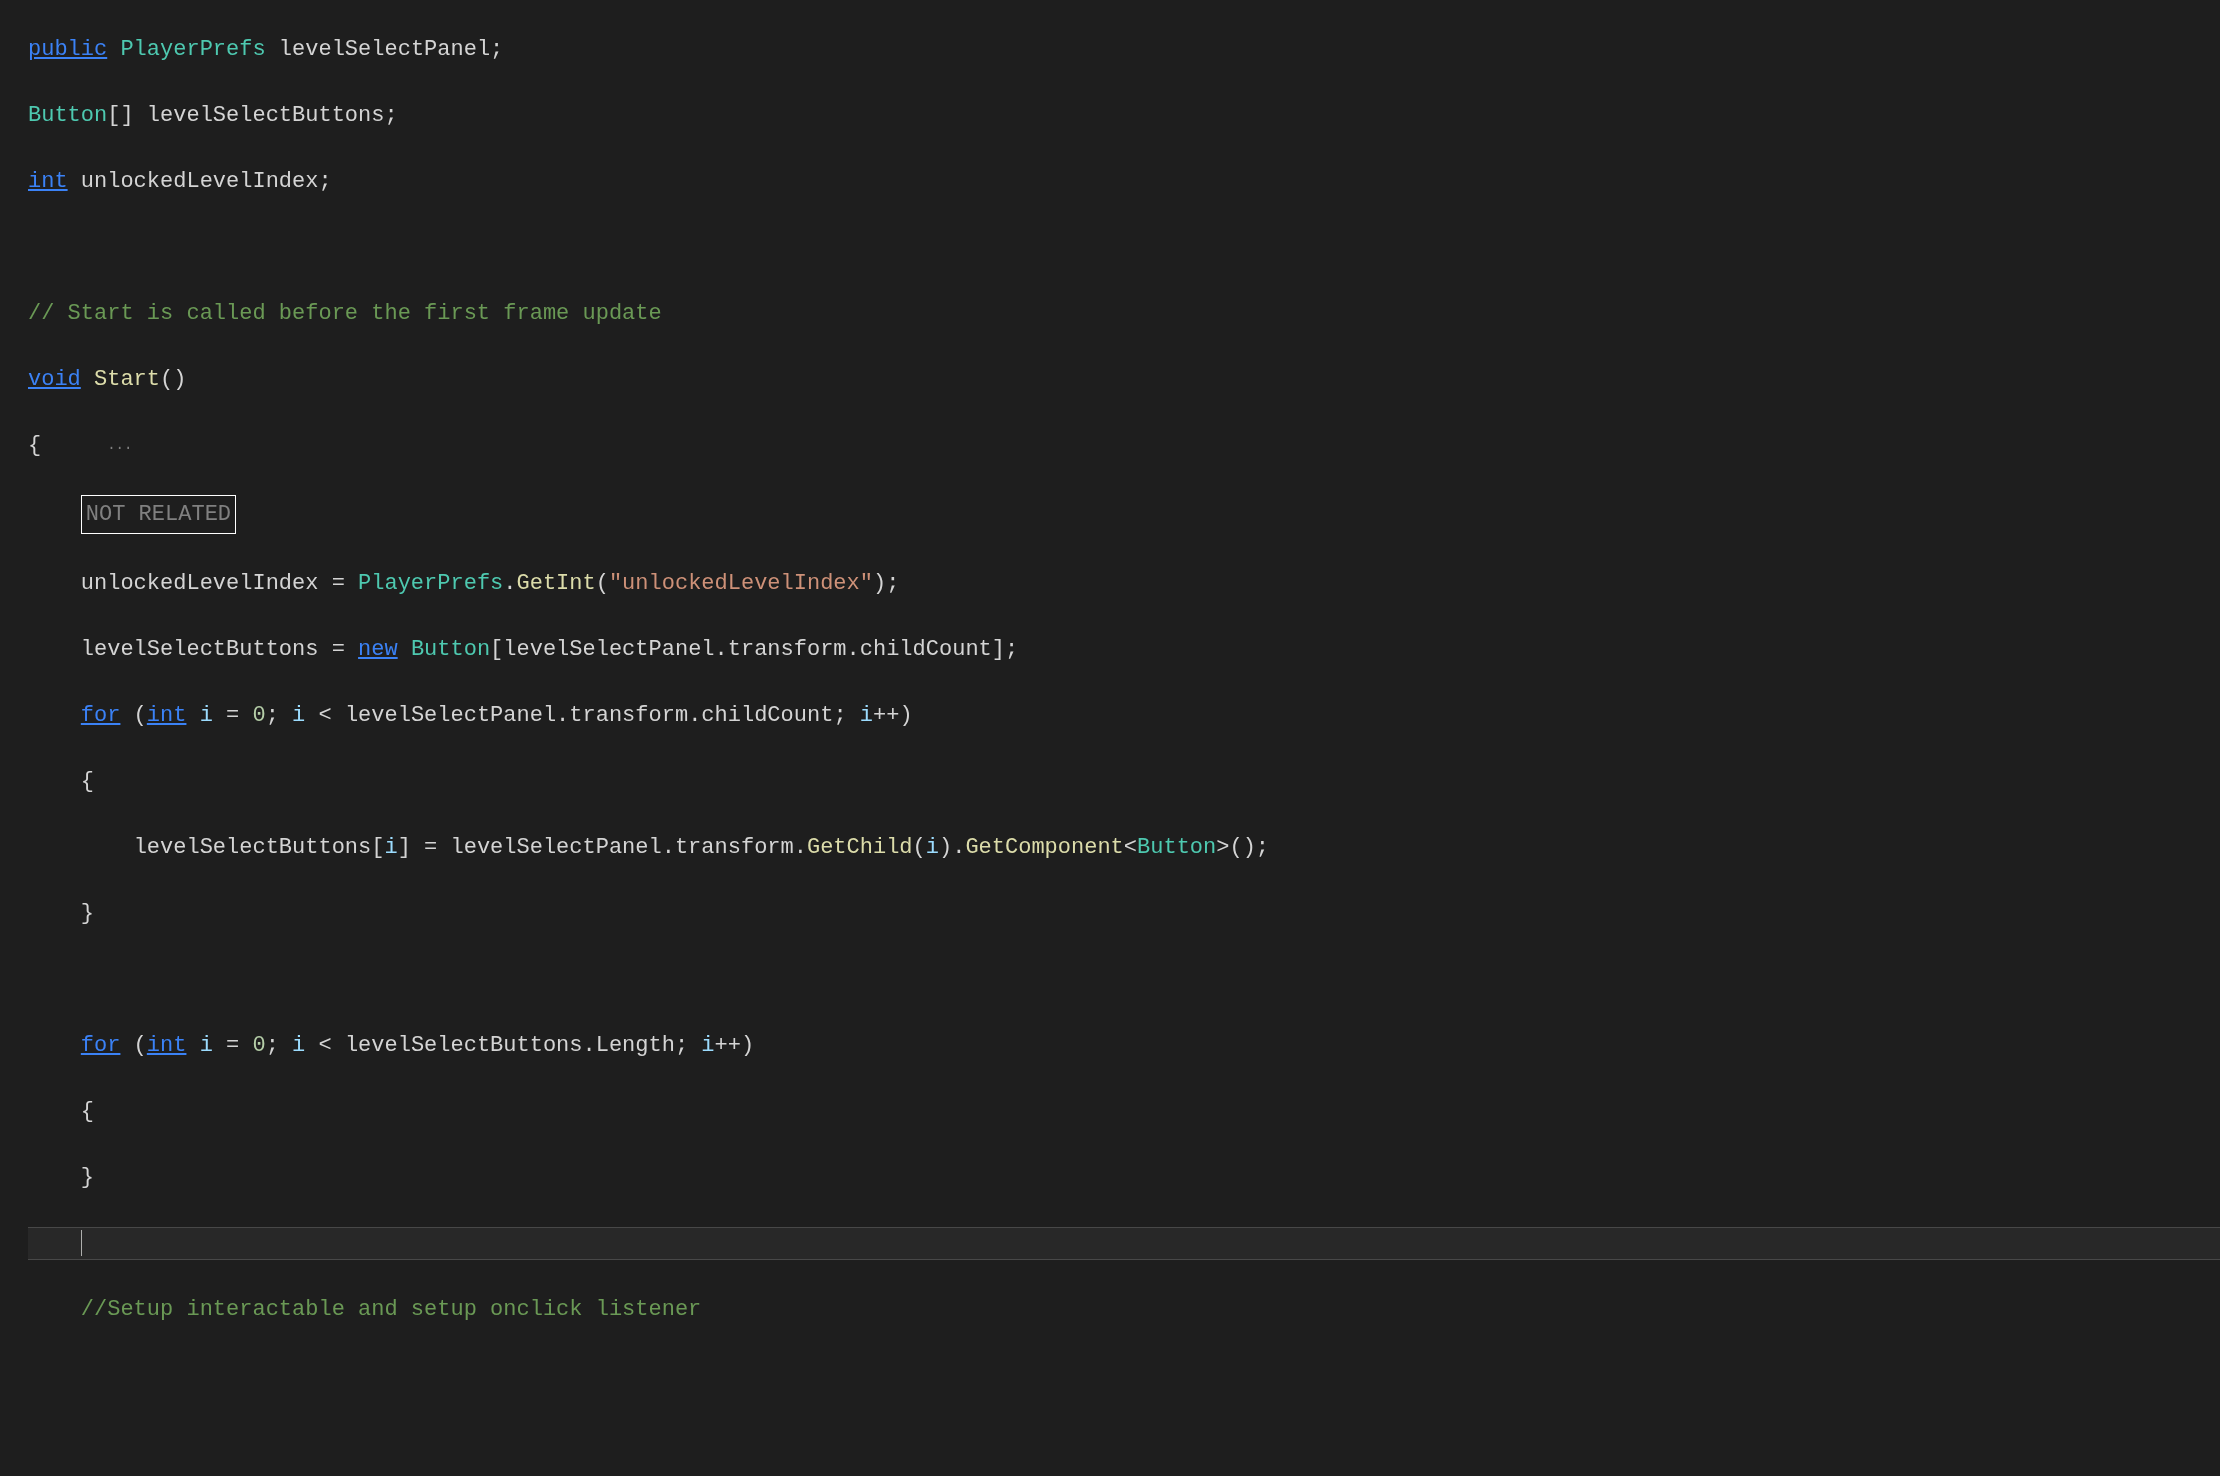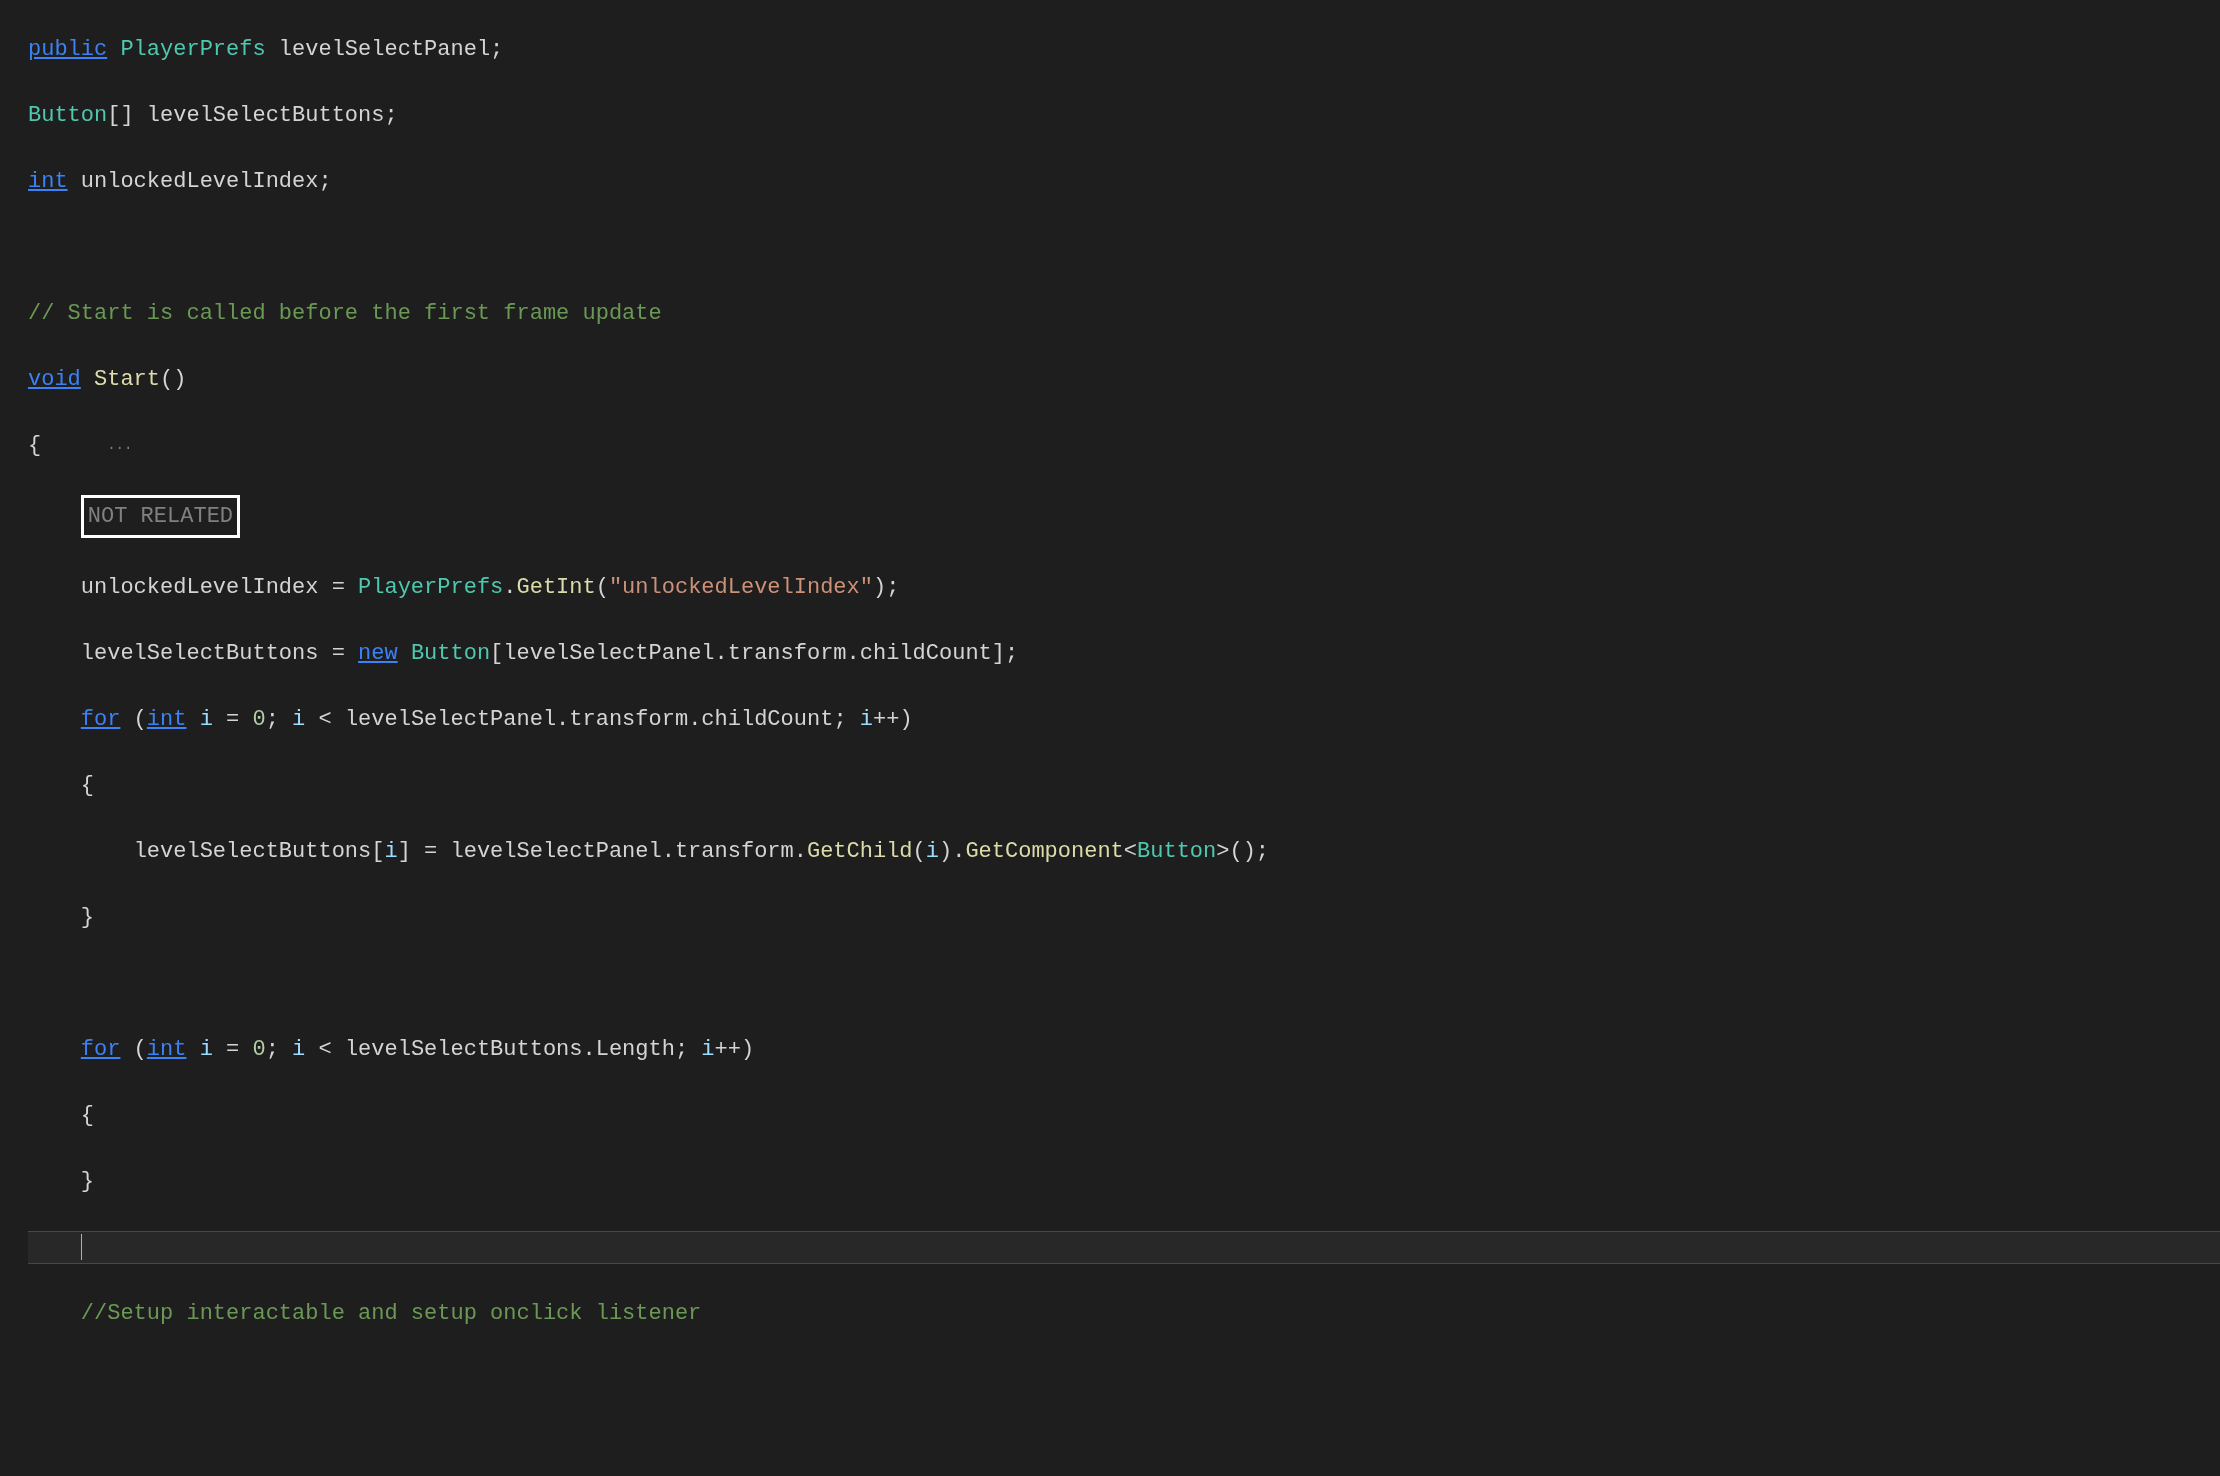--- a/index.html
+++ b/index.html
@@ -29,21 +29,21 @@
     .type-teal { color: #4ec9b0; }
     .ident { color: #d4d4d4; text-align: center; }
     .comment { color: #6a9955; text-align: right; }
     .method { color: #dcdcaa; }
     .string { color: #ce9178; }
     .number { color: #b5cea8; }
     .var { color: #9cdcfe; }
     .punct { color: #d4d4d4; }
     .dots { color: #808080; font-size: 14px; position: relative; left: 0; top: -2px; }
     .not-related {
-      border: 3px solid #ffffff;
+      border: 1px solid #ffffff;
       color: #808080;
       padding: 2px 4px;
       display: inline-block;
     }
     .current-line-highlight {
       background-color: #282828;
       border-top: 1px solid #484848;
       border-bottom: 1px solid #484848;
       position: absolute;
       left: 0;

